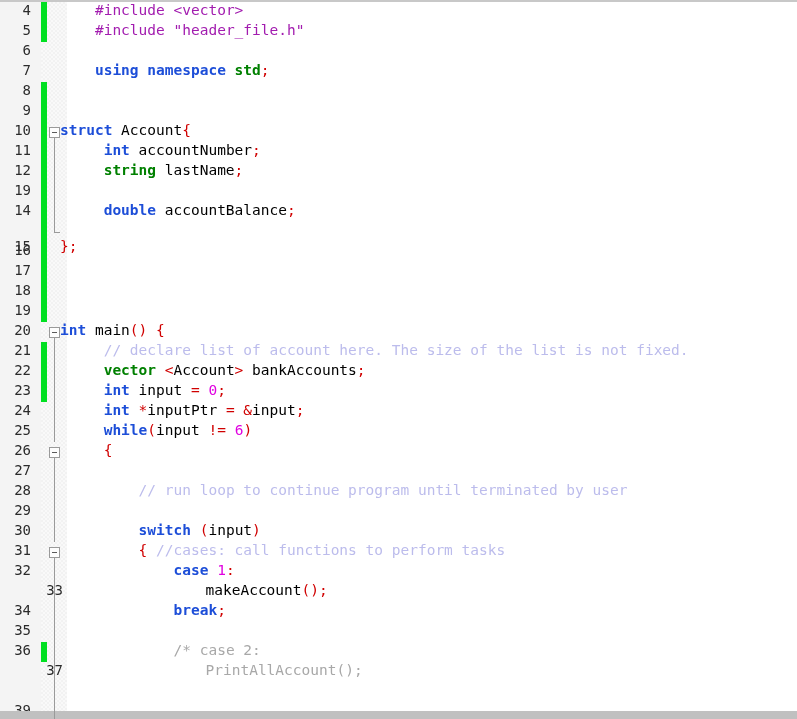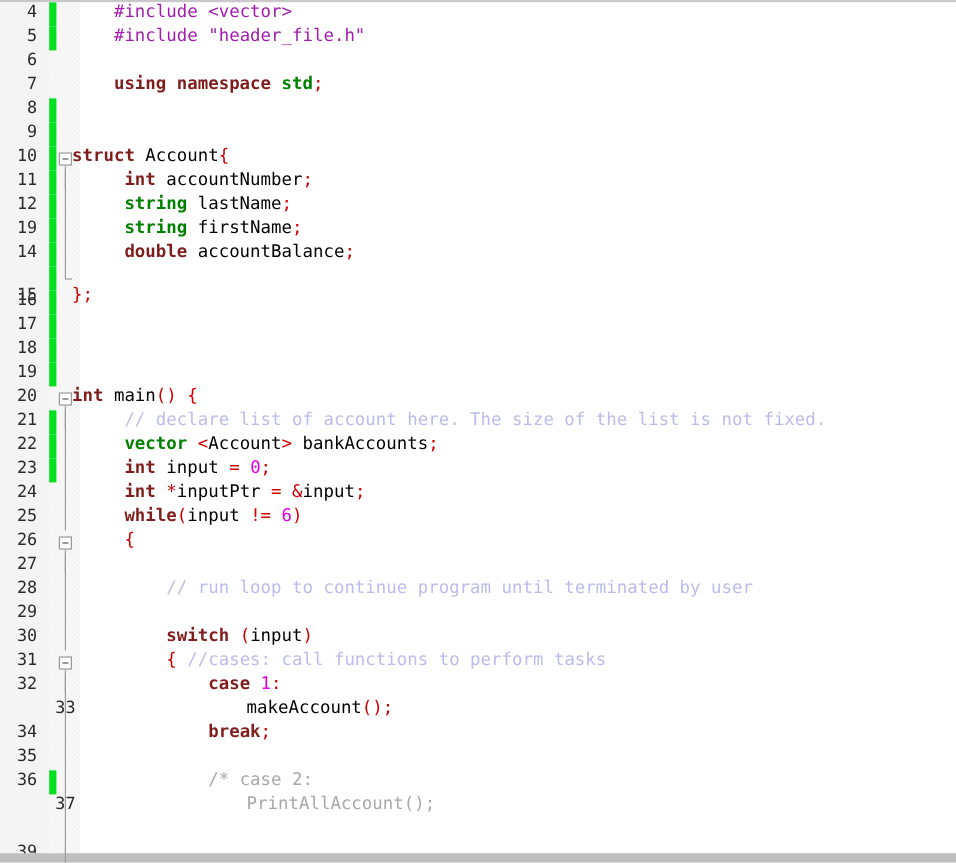--- a/index.html
+++ b/index.html
@@ -68,21 +68,21 @@
     position:absolute;left:49px;width:11px;height:11px;
     border:1px solid #9a9a9a;background:#fdfdfd;box-sizing:border-box;
   }
   .foldbox::before{
     content:"";position:absolute;left:2px;top:4px;width:5px;height:1px;background:#5a5a5a;
   }
   .foldline{position:absolute;left:54px;width:1px;background:#9a9a9a;}
   .foldend{position:absolute;left:54px;width:6px;height:1px;background:#9a9a9a;}
 
   
-  .kw   {color:#7f1d1d;font-weight:bold;}   
+  .kw   {color:#1d4ed8;font-weight:bold;}   
   .typ  {color:#008000;font-weight:bold;}   
   .pre  {color:#a21caf;}                     
   .op   {color:#d00000;}                     
   .num  {color:#e000e0;}                     
   .cmt  {color:#bcbcec;}                     
   .cmtg {color:#a8a8a8;}                     
   .pln  {color:#000000;}
 </style>
 </head>
 <body>
@@ -98,21 +98,21 @@
   <div id="rows">
       <div class="row" style="top: 0px;"><span class="lineno">4</span><span class="codetext"><span class="pln">    </span><span class="pre">#include </span><span class="pre">&lt;vector&gt;</span></span></div>
       <div class="row" style="top: 20px;"><span class="lineno">5</span><span class="codetext"><span class="pln">    </span><span class="pre">#include </span><span class="pre">"header_file.h"</span></span></div>
       <div class="row" style="top: 40px;"><span class="lineno">6</span><span class="codetext"></span></div>
       <div class="row" style="top: 60px;"><span class="lineno">7</span><span class="codetext"><span class="pln">    </span><span class="kw">using namespace </span><span class="typ">std</span><span class="op">;</span></span></div>
       <div class="row" style="top: 80px;"><span class="lineno">8</span><span class="codetext"></span></div>
       <div class="row" style="top: 100px;"><span class="lineno">9</span><span class="codetext"></span></div>
       <div class="row" style="top: 120px;"><span class="lineno">10</span><span class="codetext"><span class="kw">struct </span><span class="pln">Account</span><span class="op">{</span></span></div>
       <div class="row" style="top: 140px;"><span class="lineno">11</span><span class="codetext"><span class="pln">     </span><span class="kw">int </span><span class="pln">accountNumber</span><span class="op">;</span></span></div>
       <div class="row" style="top: 160px;"><span class="lineno">12</span><span class="codetext"><span class="pln">     </span><span class="typ">string </span><span class="pln">lastName</span><span class="op">;</span></span></div>
-      <div class="row" style="top: 180px;"><span class="lineno">19</span><span class="codetext"><span class="pln">     </span><span class="typ">string </span><span class="pln">firstName</span><span class="op">;</span></span></div>
+      <div class="row" style="top: 180px;"><span class="lineno">19</span></div>
       <div class="row" style="top: 200px;"><span class="lineno">14</span><span class="codetext"><span class="pln">     </span><span class="kw">double </span><span class="pln">accountBalance</span><span class="op">;</span></span></div>
       <div class="row" style="top: 236px;"><span class="lineno">15</span><span class="codetext"><span class="op">};</span></span></div>
       <div class="row" style="top: 240px;"><span class="lineno">16</span><span class="codetext"></span></div>
       <div class="row" style="top: 260px;"><span class="lineno">17</span><span class="codetext"></span></div>
       <div class="row" style="top: 280px;"><span class="lineno">18</span><span class="codetext"></span></div>
       <div class="row" style="top: 300px;"><span class="lineno">19</span><span class="codetext"></span></div>
       <div class="row" style="top: 320px;"><span class="lineno">20</span><span class="codetext"><span class="kw">int </span><span class="pln">main</span><span class="op">()</span><span class="pln"> </span><span class="op">{</span></span></div>
       <div class="row" style="top: 340px;"><span class="lineno">21</span><span class="codetext"><span class="pln">     </span><span class="cmt">// declare list of account here. The size of the list is not fixed.</span></span></div>
       <div class="row" style="top: 360px;"><span class="lineno">22</span><span class="codetext"><span class="pln">     </span><span class="typ">vector </span><span class="op">&lt;</span><span class="pln">Account</span><span class="op">&gt;</span><span class="pln"> bankAccounts</span><span class="op">;</span></span></div>
       <div class="row" style="top: 380px;"><span class="lineno">23</span><span class="codetext"><span class="pln">     </span><span class="kw">int </span><span class="pln">input </span><span class="op">= </span><span class="num">0</span><span class="op">;</span></span></div>

